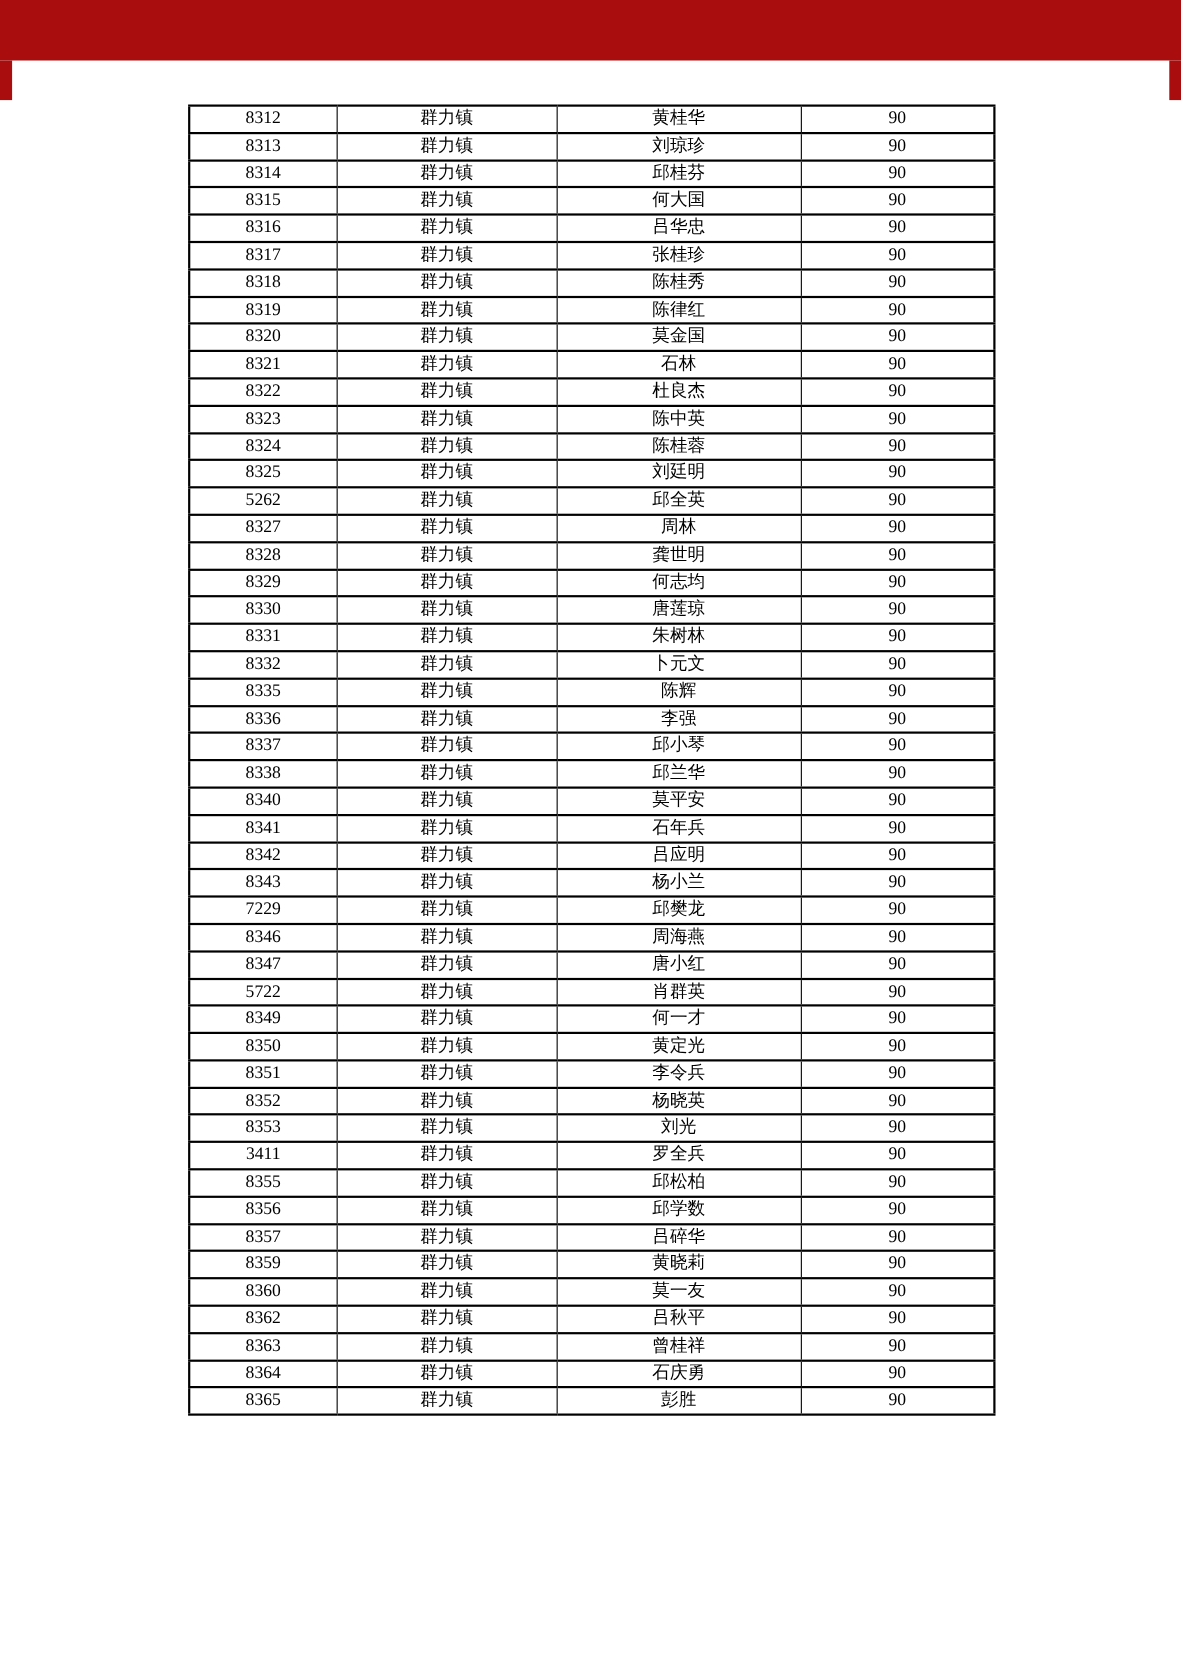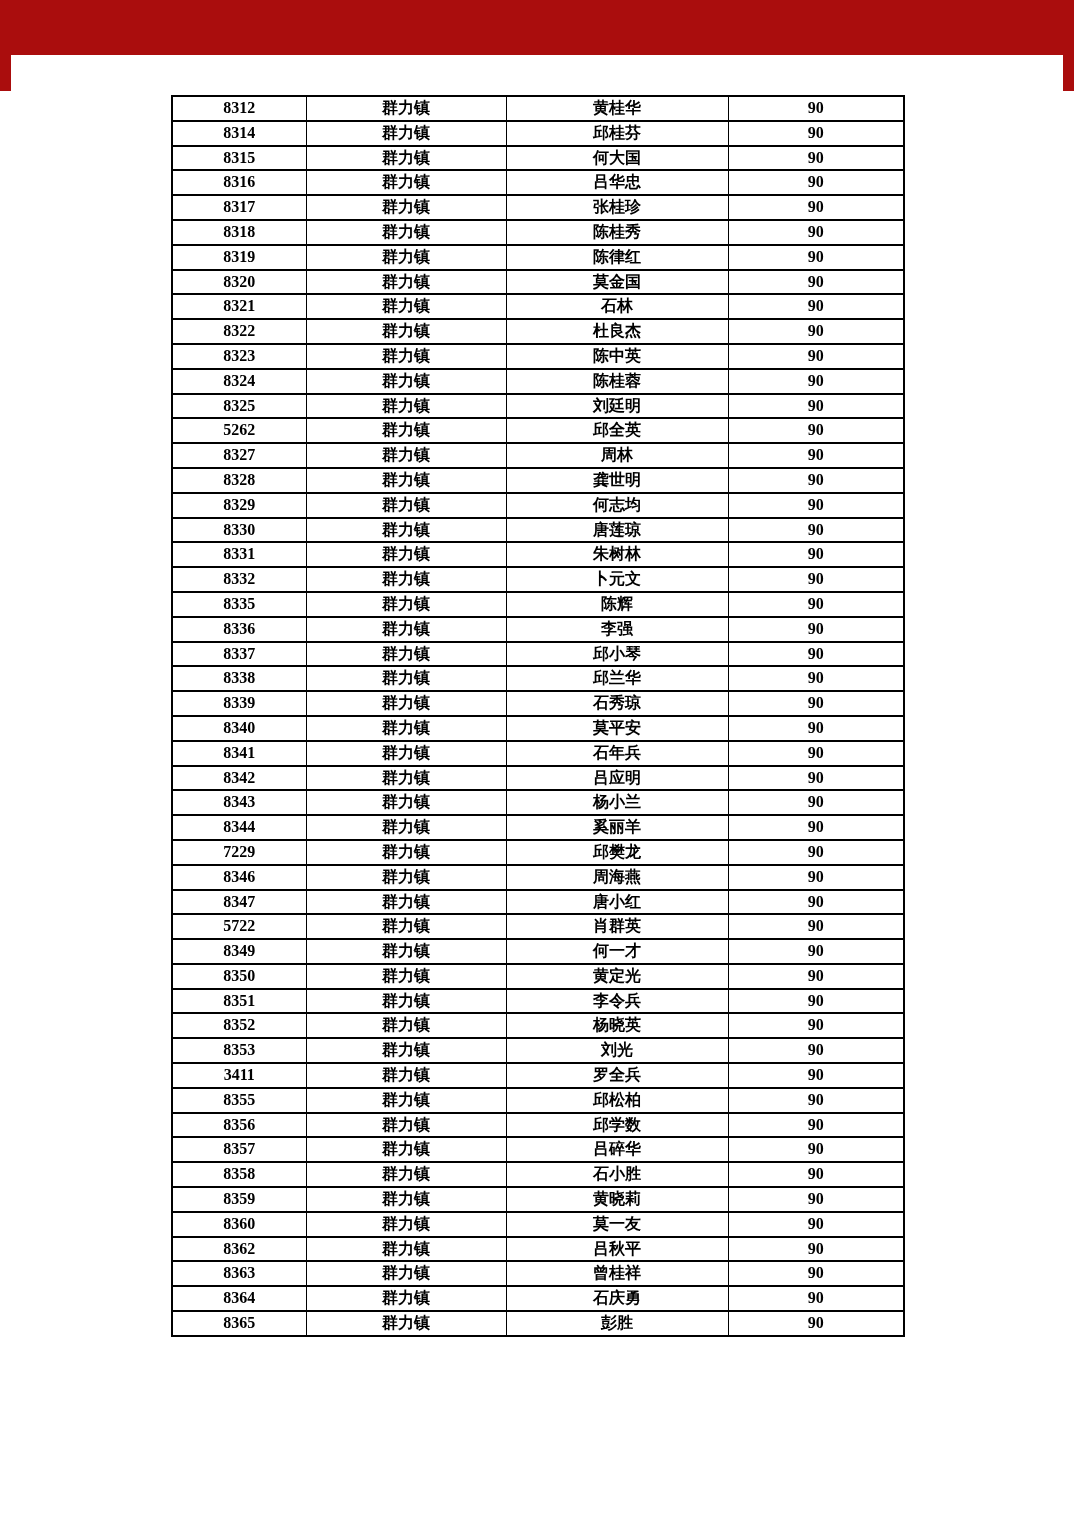--- a/index.html
+++ b/index.html
@@ -33,21 +33,20 @@
   .sheet {
     position: absolute;
     left: 171px;
     top: 95px;
   }
   table.score-table {
     border-collapse: collapse;
     table-layout: fixed;
     width: 732px;
     border: 2px solid #000;
-    font-weight: bold;
   }
   table.score-table td {
     border-top: 2px solid #000;
     border-bottom: 2px solid #000;
     border-left: 1px solid #000;
     border-right: 1px solid #000;
     height: 22.8px;
     padding: 0;
     text-align: center;
     vertical-align: middle;
@@ -77,20 +76,26 @@
         <col class="c-score">
     </colgroup>
     <tbody>
   <tr>
     <td>8312</td>
     <td>群力镇</td>
     <td>黄桂华</td>
     <td>90</td>
   </tr>
 
+  <tr>
+    <td>8313</td>
+    <td>群力镇</td>
+    <td>刘琼珍</td>
+    <td>90</td>
+  </tr>
 
   <tr>
     <td>8314</td>
     <td>群力镇</td>
     <td>邱桂芬</td>
     <td>90</td>
   </tr>
 
   <tr>
     <td>8315</td>
@@ -241,26 +246,20 @@
     <td>90</td>
   </tr>
 
   <tr>
     <td>8338</td>
     <td>群力镇</td>
     <td>邱兰华</td>
     <td>90</td>
   </tr>
 
-  <tr>
-    <td>8339</td>
-    <td>群力镇</td>
-    <td>石秀琼</td>
-    <td>90</td>
-  </tr>
 
   <tr>
     <td>8340</td>
     <td>群力镇</td>
     <td>莫平安</td>
     <td>90</td>
   </tr>
 
   <tr>
     <td>8341</td>
@@ -276,26 +275,20 @@
     <td>90</td>
   </tr>
 
   <tr>
     <td>8343</td>
     <td>群力镇</td>
     <td>杨小兰</td>
     <td>90</td>
   </tr>
 
-  <tr>
-    <td>8344</td>
-    <td>群力镇</td>
-    <td>奚丽羊</td>
-    <td>90</td>
-  </tr>
 
   <tr>
     <td>7229</td>
     <td>群力镇</td>
     <td>邱樊龙</td>
     <td>90</td>
   </tr>
 
   <tr>
     <td>8346</td>
@@ -374,26 +367,20 @@
     <td>90</td>
   </tr>
 
   <tr>
     <td>8357</td>
     <td>群力镇</td>
     <td>吕碎华</td>
     <td>90</td>
   </tr>
 
-  <tr>
-    <td>8358</td>
-    <td>群力镇</td>
-    <td>石小胜</td>
-    <td>90</td>
-  </tr>
 
   <tr>
     <td>8359</td>
     <td>群力镇</td>
     <td>黄晓莉</td>
     <td>90</td>
   </tr>
 
   <tr>
     <td>8360</td>

